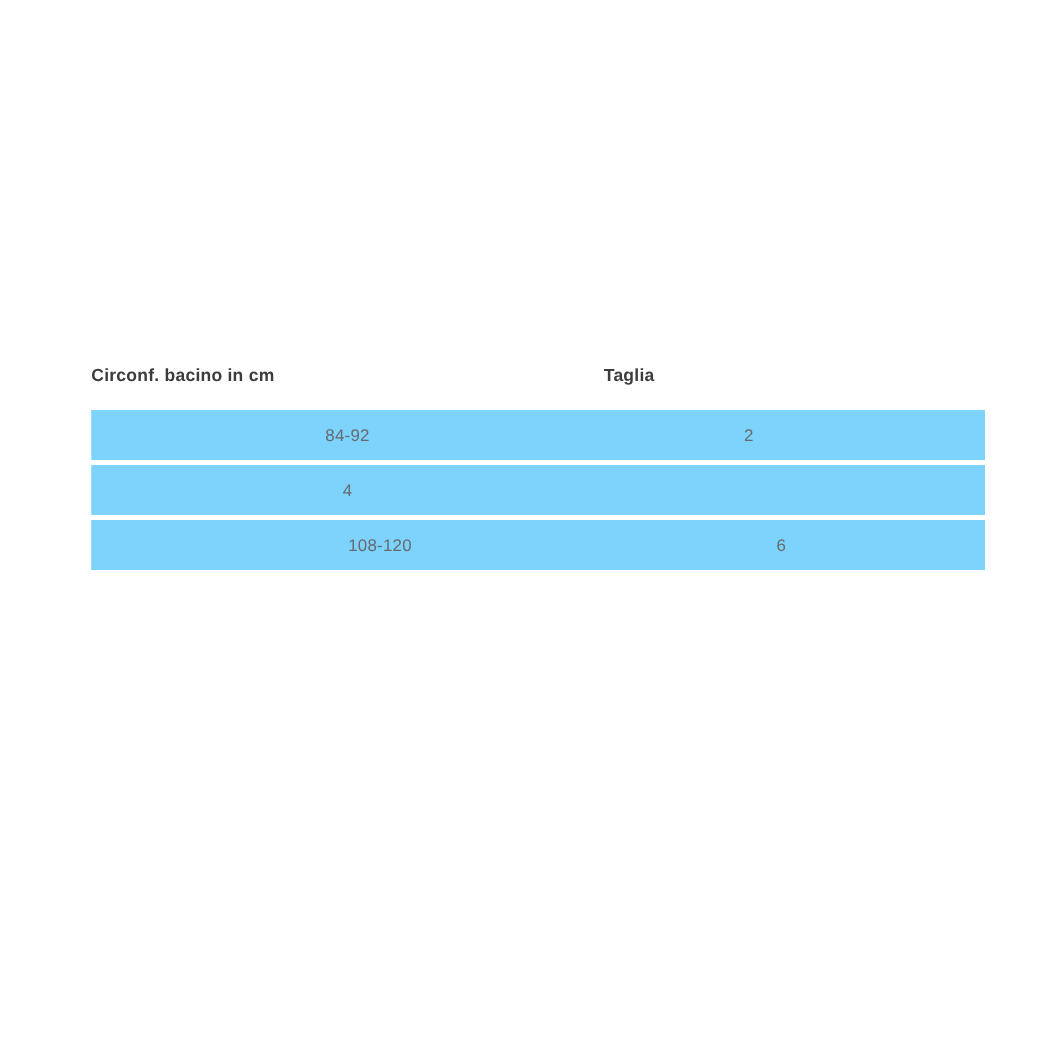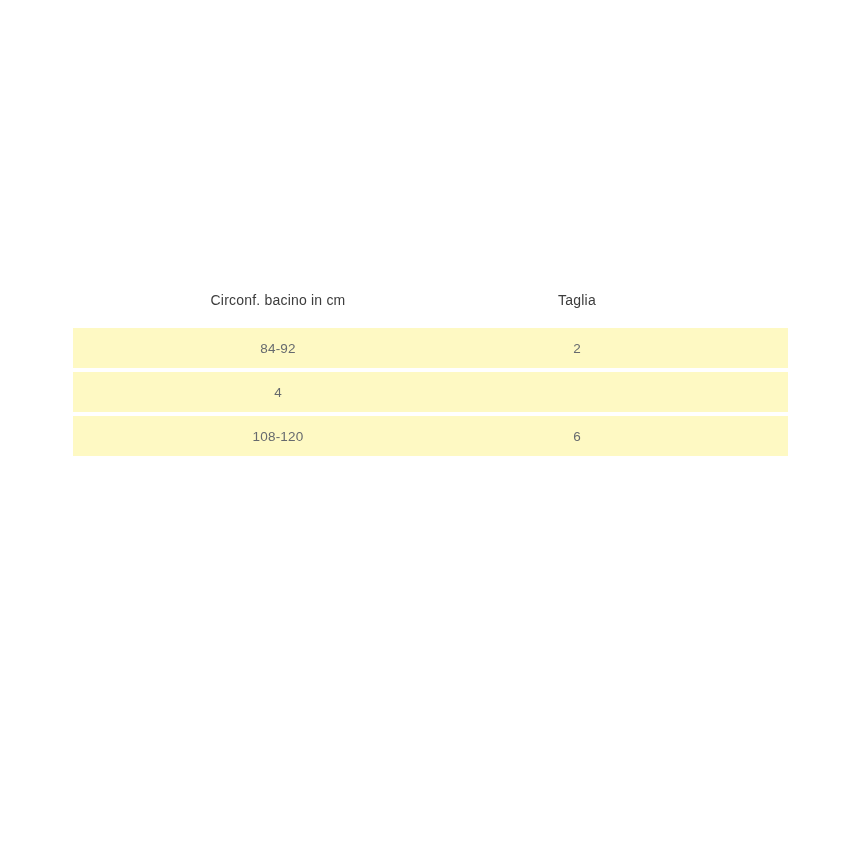--- a/index.html
+++ b/index.html
@@ -23,33 +23,34 @@
   .grid-row {
     display: grid;
     grid-template-columns: 410px 188px 1fr;
     align-items: center;
   }
   .header-row {
     height: 28px;
     margin-bottom: 14px;
   }
   .header-cell {
-    text-align: center;
     font-size: 14px;
-    font-weight: normal;
+    font-weight: bold;
     color: #3c3c3c;
     letter-spacing: 0.2px;
   }
   .data-row {
     height: 40px;
     margin-bottom: 4px;
-    background: #fef9c3;
+    background: #7dd3fc;
+    gap: 22px;
   }
   .data-row:last-child {
     margin-bottom: 0;
+    padding-left: 26px;
   }
   .data-cell {
     text-align: center;
     font-size: 13.5px;
     font-weight: normal;
     color: #666a6e;
     letter-spacing: 0.2px;
   }
 </style>
 </head>

